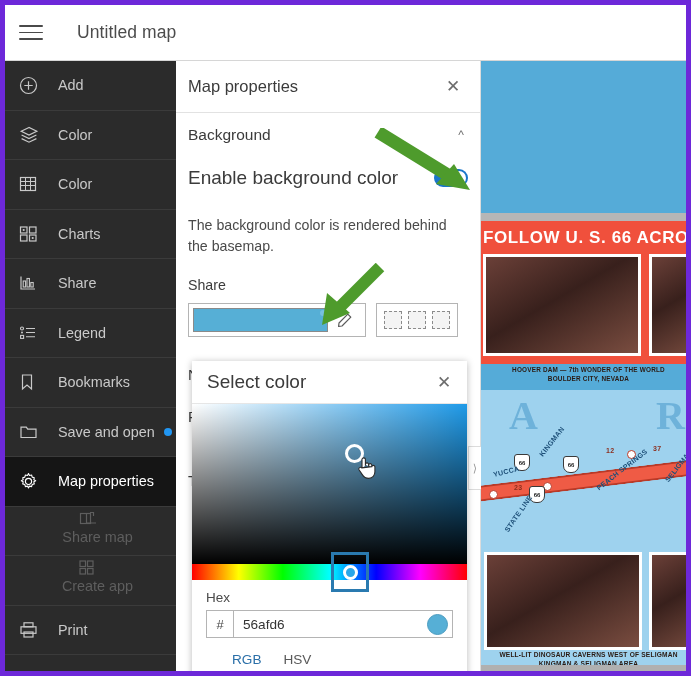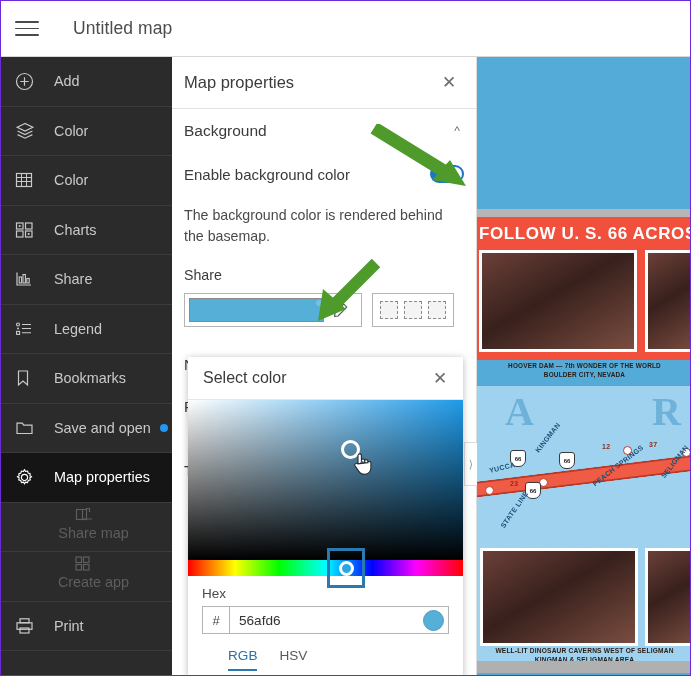--- a/index.html
+++ b/index.html
@@ -3,21 +3,21 @@
 <meta charset="utf-8">
 <style>
   * { box-sizing: border-box; margin: 0; padding: 0; }
   html, body {
     width: 691px; height: 676px;
     font-family: "Liberation Sans", sans-serif;
     overflow: hidden; background: #fff;
   }
   #app {
     position: relative; width: 691px; height: 676px;
-    border: 1px solid #6d28d9; overflow: hidden; background:#fff;
+    border: 5px solid #6d28d9; overflow: hidden; background:#fff;
   }
 
   
   #topbar {
     position: absolute; left:0; top:0; width:691px; height:56px;
     background:#fff; border-bottom:1px solid #d6d6d6;
     display:flex; align-items:center;
   }
   #hamburger {
     width:52px; height:56px; display:flex; align-items:center; justify-content:center;
@@ -71,31 +71,31 @@
   }
   #panel-body { padding:0 12px; position:relative; }
   .section-head {
     height:44px; display:flex; align-items:center; justify-content:space-between;
     font-size:15.5px; color:#3b3b3b; cursor:pointer;
   }
   .chev { color:#707070; font-size:12px; padding-right:4px;}
   .row-toggle {
     height:42px; display:flex; align-items:center; justify-content:space-between;
   }
-  .row-toggle .t-label { font-size:15px; color:#3b3b3b; }
+  .row-toggle .t-label { font-size:19px; color:#3b3b3b; }
   .toggle {
     width:34px; height:18px; border-radius:9px; background:#1a76c9; position:relative;
     cursor:pointer; flex:none;
   }
   .toggle .knob {
     position:absolute; right:2px; top:2px; width:14px; height:14px; border-radius:50%;
     background:#fff;
   }
   .helptext {
-    font-size:14.2px; color:#4a4a4a; line-height:21px; margin-top:10px; width:270px;
+    font-size:14.2px; color:#4a4a4a; line-height:21px; margin-top:16px; width:270px;
   }
   .field-label { font-size:14.2px; color:#3b3b3b; margin-top:20px; }
 
   .color-row { display:flex; align-items:center; gap:10px; margin-top:10px; }
   .swatch-box {
     width:178px; height:34px; border:1px solid #b4b4b4; background:#fff;
     display:flex; align-items:center; padding:4px; cursor:pointer;
   }
   .swatch {
     width:135px; height:24px; border:1px solid #8a8a8a; background:#56afd6;
@@ -131,21 +131,21 @@
   
   #color-dialog {
     position:absolute; left:187px; top:356px; width:275px; height:320px;
     background:#fff; box-shadow:0 1px 7px rgba(0,0,0,.28);
     z-index:20; overflow:hidden;
   }
   #dlg-head {
     height:43px; display:flex; align-items:center; justify-content:space-between;
     padding:0 12px 0 15px; border-bottom:1px solid #e6e6e6;
   }
-  #dlg-title { font-size:16px; color:#3b3b3b; }
+  #dlg-title { font-size:19px; color:#3b3b3b; }
 
   #sv-panel {
     position:relative; width:275px; height:160px;
     background:
       linear-gradient(to top, #000 0%, rgba(0,0,0,0) 100%),
       linear-gradient(to right, #fff 0%, rgba(255,255,255,0) 100%),
       #1f9ae8;
     cursor:crosshair;
   }
   #sv-handle {

